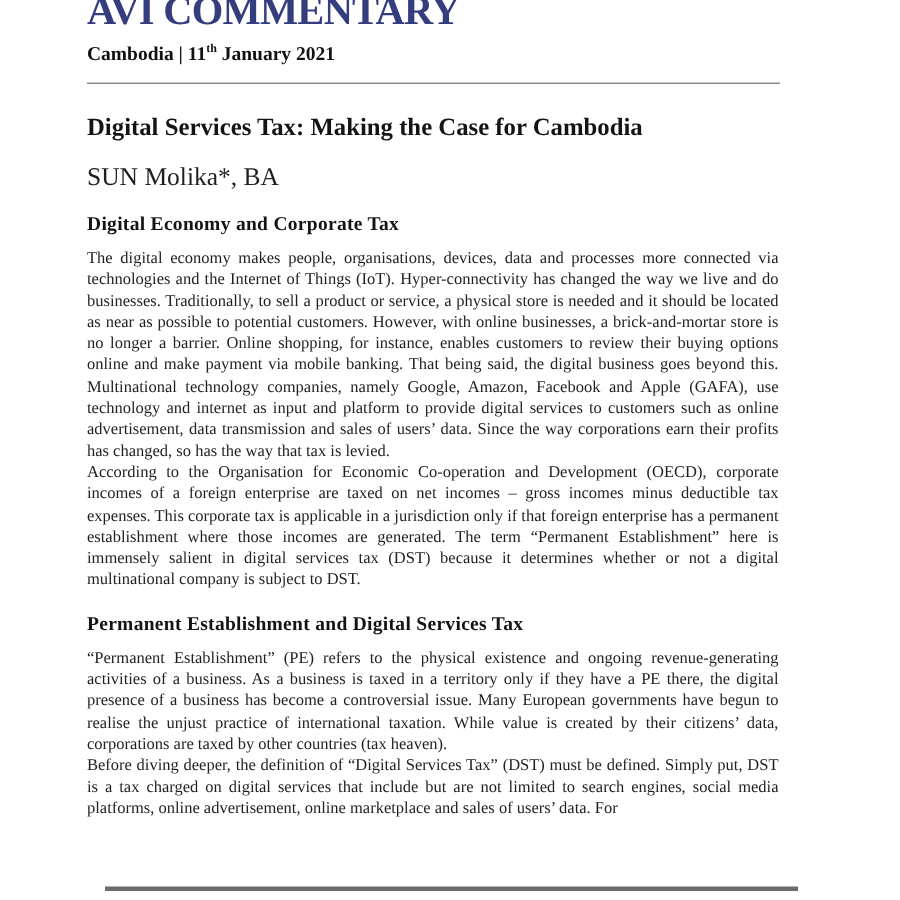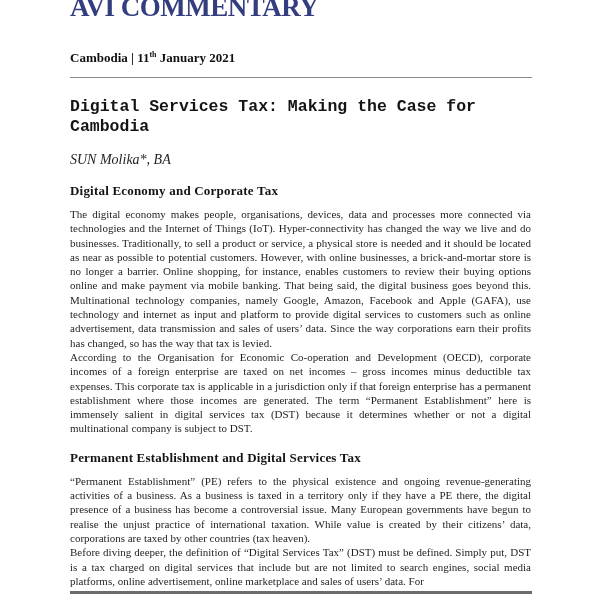--- a/index.html
+++ b/index.html
@@ -8,39 +8,39 @@
     width: 600px;
     height: 600px;
     background: #ffffff;
     overflow: hidden;
     position: relative;
     font-family: "Liberation Serif", "DejaVu Serif", serif;
     color: #1f1f1f;
   }
   .page {
     position: absolute;
-    left: 70px;
+    left: 58px;
     top: 0;
     width: 461px;
   }
   h1, h2, p, div { margin: 0; padding: 0; }
 
   .brand {
     position: absolute;
     top: -6px;
     left: 0;
     font-size: 27px;
     line-height: 1;
     font-weight: bold;
     letter-spacing: -0.5px;
     color: #343E7F;
     white-space: nowrap;
   }
   .dateline {
-    padding-top: 50px;
+    padding-top: 28px;
     font-size: 13px;
     line-height: 16px;
     font-weight: bold;
     color: #111;
   }
   .dateline sup {
     font-size: 8px;
     line-height: 0;
     vertical-align: super;
   }
@@ -49,27 +49,25 @@
     border-top: 1px solid #8a8a8a;
     height: 0;
     width: 462px;
   }
   .article-title {
     margin-top: 19px;
     font-size: 16.5px;
     line-height: 20px;
     font-weight: bold;
     color: #141414;
-    font-family: Liberation Mono, monospace;
   }
   .byline {
     margin-top: 15px;
-    font-size: 14px;
+    font-size: 17px;
     line-height: 15px;
-    font-style: italic;
   }
   .section-heading {
     font-size: 13px;
     line-height: 17px;
     font-weight: bold;
     letter-spacing: 0.2px;
     color: #141414;
   }
   .sec1 .section-heading { margin-top: 15px; }
   .sec2 .section-heading { margin-top: 13px; }

